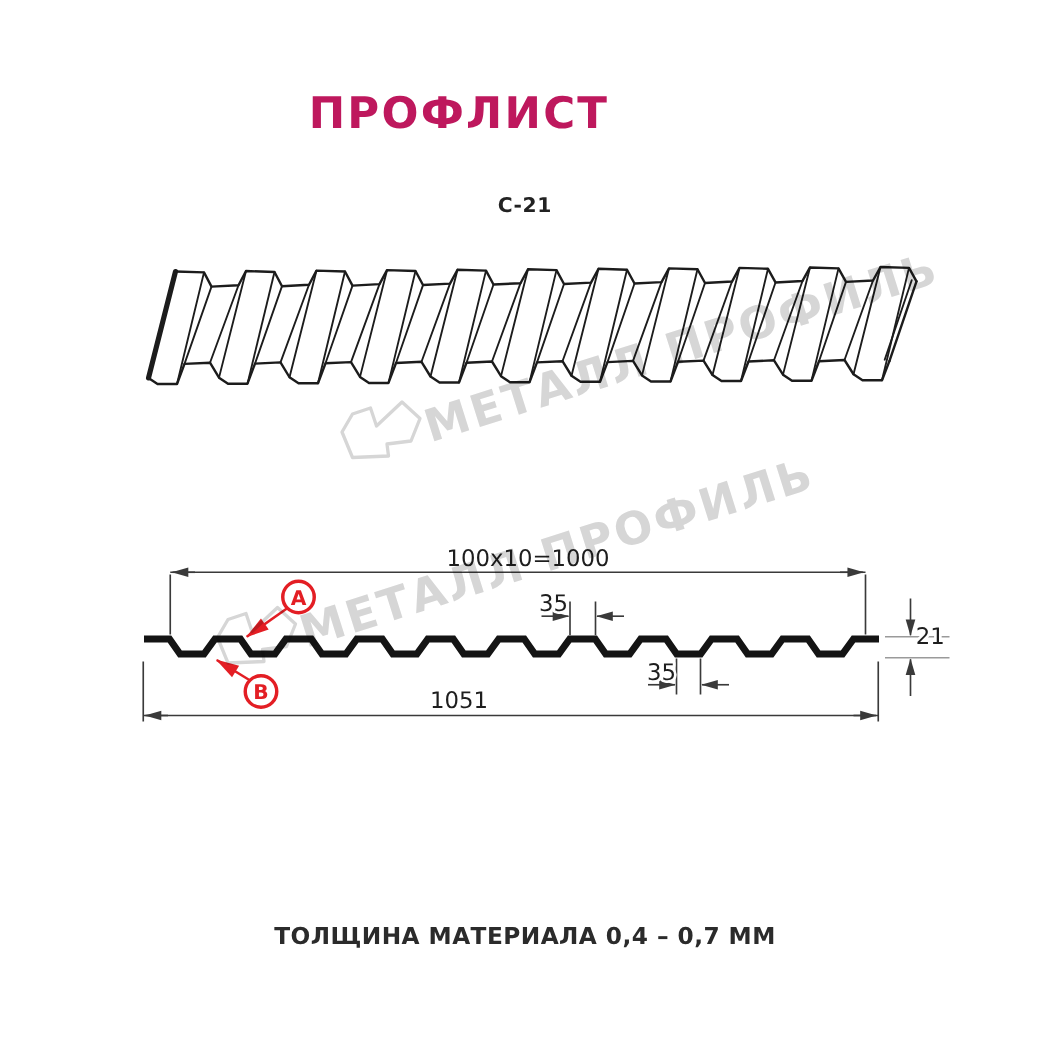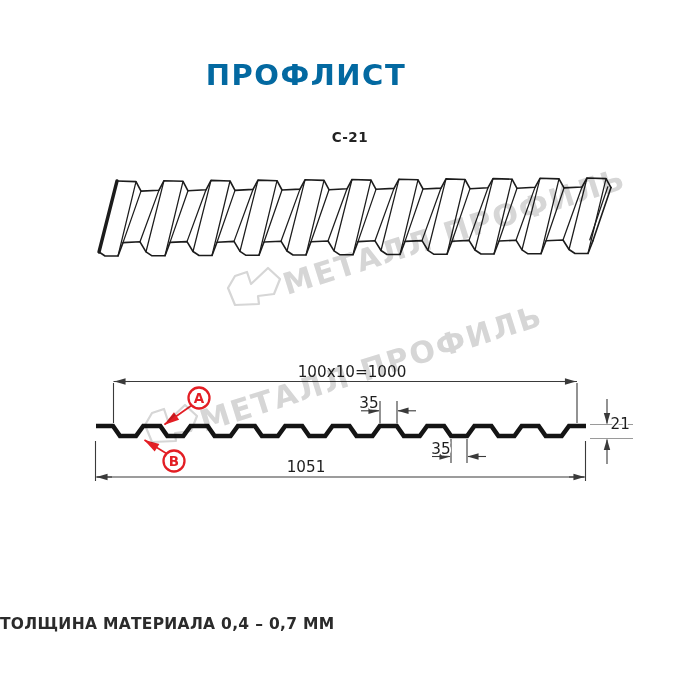--- a/index.html
+++ b/index.html
@@ -1,22 +1,22 @@
 <!DOCTYPE html>
 <html><head>
 <meta charset="utf-8">
 <style>
   html,body{margin:0;padding:0;background:#fff;}
   .page{position:relative;width:700px;height:700px;background:#fff;overflow:hidden;
         font-family:"DejaVu Sans","Liberation Sans",sans-serif;}
   .title{position:absolute;left:0;top:58px;width:612px;text-align:center;
-         font-size:29px;font-weight:bold;letter-spacing:1.5px;color:#0369a1;}
+         font-size:29px;font-weight:bold;letter-spacing:1.5px;color:#be185d;}
   .subtitle{position:absolute;left:0;top:97px;width:700px;text-align:center;
          font-size:13.5px;font-weight:bold;letter-spacing:.5px;color:#222;margin-top:32px;}
-  .caption{position:absolute;left:0;top:615px;width:700px;text-align:left;
+  .caption{position:absolute;left:0;top:615px;width:700px;text-align:center;
          font-size:15.5px;font-weight:bold;letter-spacing:.3px;color:#2b2b2b;}
   svg.draw{position:absolute;left:0;top:0;}
   .l16{stroke:#1c1c1c;stroke-width:1.6;fill:none;stroke-linejoin:round;stroke-linecap:round;}
   .l13{stroke:#1c1c1c;stroke-width:1.25;fill:none;stroke-linecap:round;}
   .l30{stroke:#1c1c1c;stroke-width:3.4;fill:none;stroke-linecap:round;}
   .xs{stroke:#141414;stroke-width:4.6;fill:none;stroke-linejoin:miter;}
   .dl{stroke:#3a3a3a;stroke-width:1.1;fill:none;}
   .dlight{stroke:#9a9a9a;stroke-width:1.1;fill:none;}
   .dt{font-size:15.2px;fill:#1e1e1e;paint-order:stroke;stroke:#fff;stroke-width:3.5px;
       stroke-linejoin:round;font-family:"DejaVu Sans","Liberation Sans",sans-serif;}

